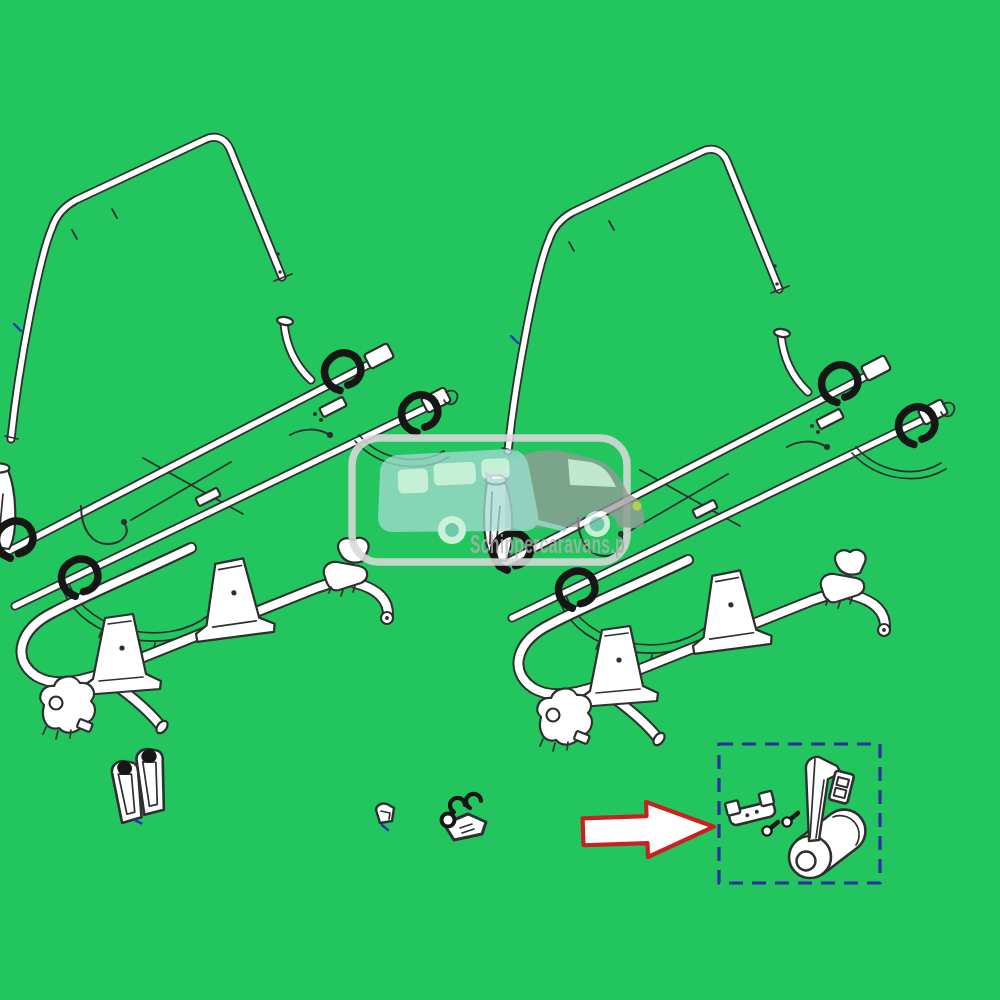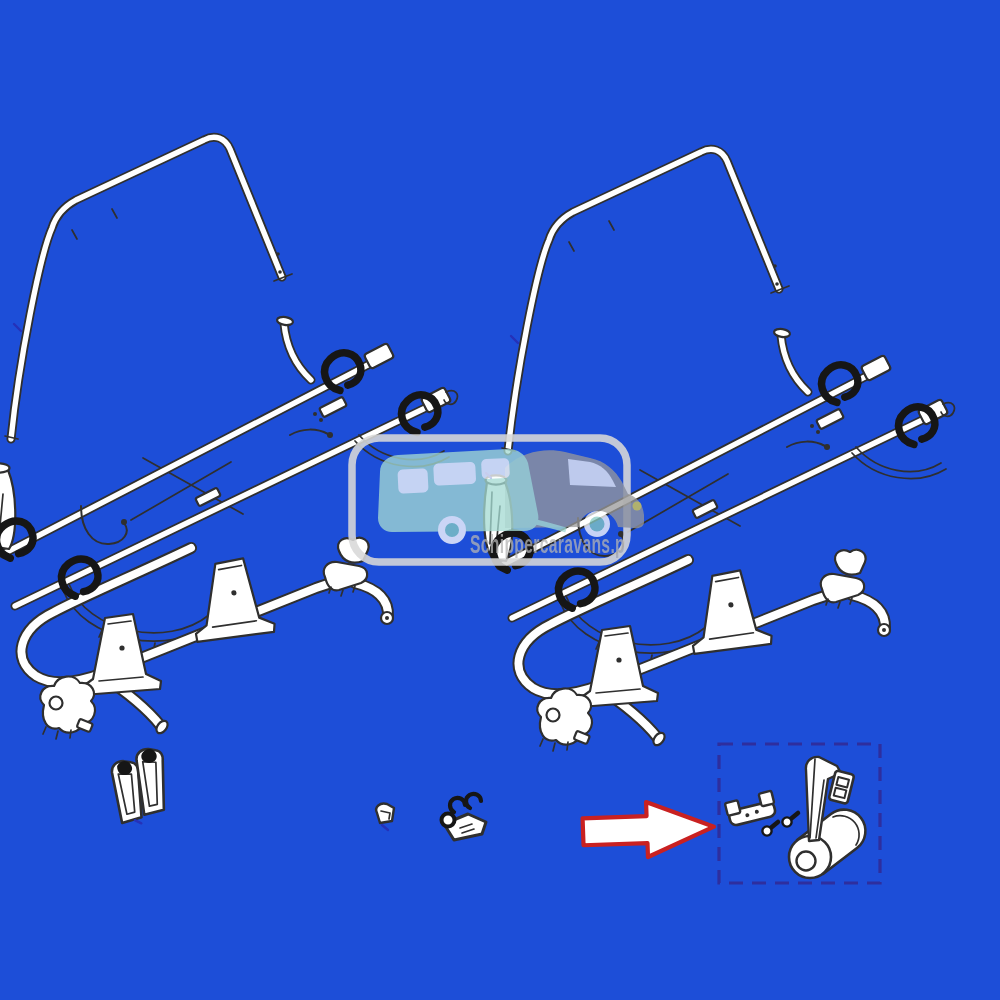--- a/index.html
+++ b/index.html
@@ -1,16 +1,16 @@
 <!DOCTYPE html>
 <html><head>
 <meta charset="utf-8">
 <style>
   html,body{margin:0;padding:0;background:#ffffff;}
-  #stage{position:relative;width:1000px;height:1000px;background:#1d4ed8;overflow:hidden;
+  #stage{position:relative;width:1000px;height:1000px;background:#22c55e;overflow:hidden;
          font-family:"Liberation Sans", sans-serif;}
   svg{position:absolute;left:0;top:0;}
   
   .to{fill:none;stroke:#2f2f2f;stroke-width:9;stroke-linecap:round;stroke-linejoin:round}
   .ti{fill:none;stroke:#ffffff;stroke-width:5.4;stroke-linecap:round;stroke-linejoin:round}
   .to2{fill:none;stroke:#2f2f2f;stroke-width:12;stroke-linecap:round;stroke-linejoin:round}
   .ti2{fill:none;stroke:#ffffff;stroke-width:8;stroke-linecap:round;stroke-linejoin:round}
   .tn{fill:none;stroke:#2f2f2f;stroke-width:1.7;stroke-linecap:round;stroke-linejoin:round}
   .wf{fill:#ffffff;stroke:#2f2f2f;stroke-width:2.2;stroke-linejoin:round}
   .bk{fill:none;stroke:#161616;stroke-width:7.5;stroke-linecap:round}

